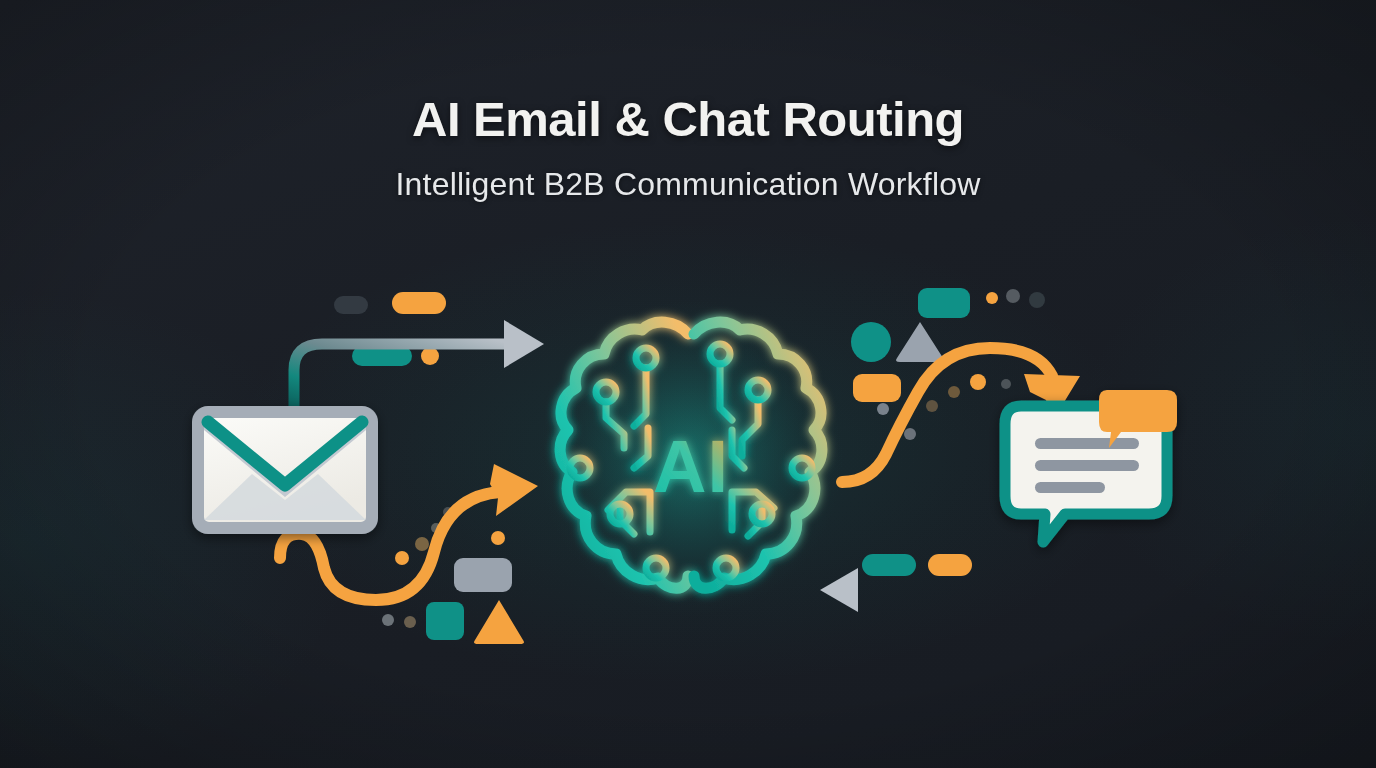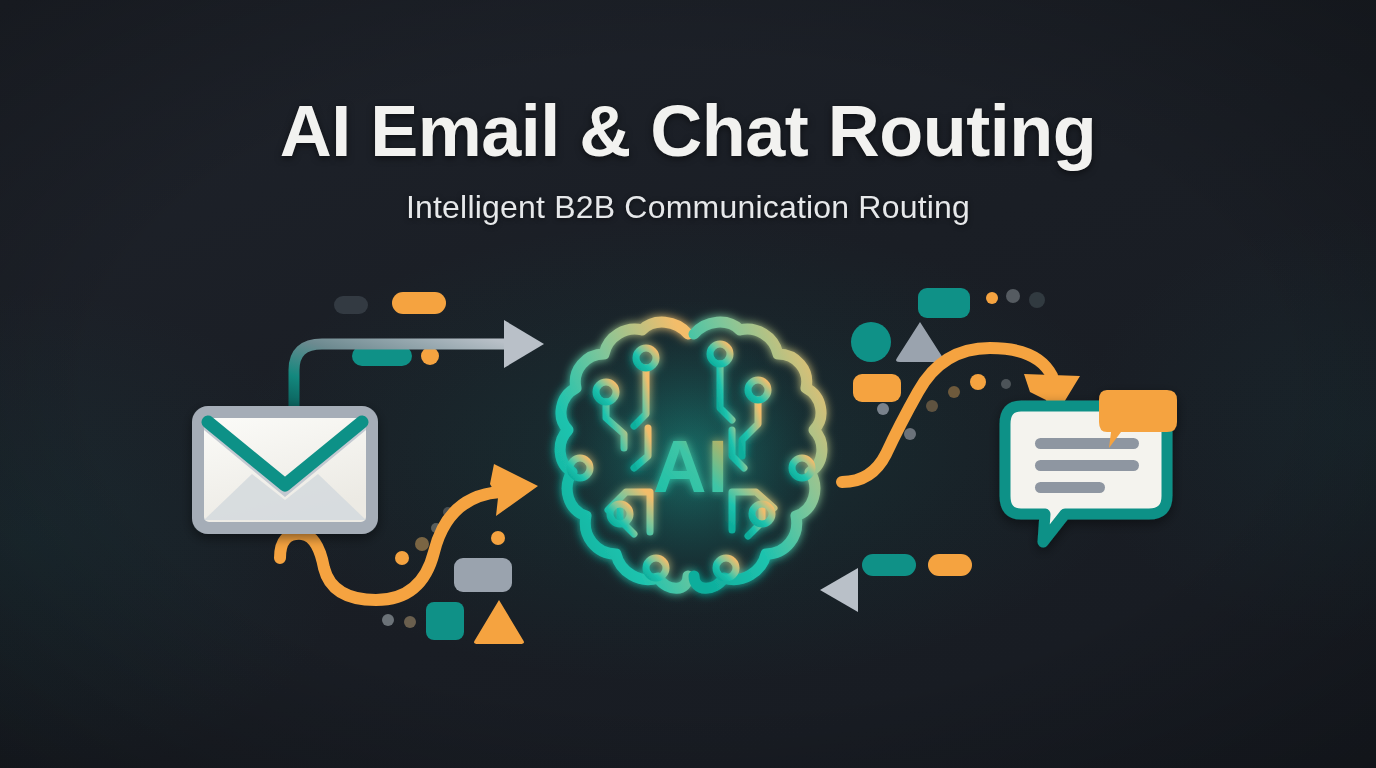--- a/index.html
+++ b/index.html
@@ -38,21 +38,21 @@
   
   .header {
     position: absolute;
     top: 0; left: 0; right: 0;
     text-align: center;
     z-index: 30;
   }
   .title {
     margin: 0;
     padding-top: 95px;
-    font-size: 72px;
+    font-size: 49px;
     line-height: 1.0;
     font-weight: 700;
     letter-spacing: -0.5px;
     color: #f2f2f0;
     text-shadow: 0 2px 7px rgba(0,0,0,0.55);
     font-family: "Liberation Sans", sans-serif;
   }
   .subtitle {
     margin: 0;
     padding-top: 22px;
@@ -84,21 +84,21 @@
 
   svg { display: block; overflow: visible; }
 </style>
 </head>
 <body>
 
 <div id="stage">
 
   <div class="header">
     <h1 class="title">AI Email &amp; Chat Routing</h1>
-    <p class="subtitle">Intelligent B2B Communication Routing</p>
+    <p class="subtitle">Intelligent B2B Communication Workflow</p>
   </div>
 
   <div class="art deco-l-top">
     <svg width="230" height="92" viewBox="0 0 230 92">
       <rect x="4" y="8" width="34" height="18" rx="9" fill="#333a42"></rect>
       <rect x="62" y="4" width="54" height="22" rx="11" fill="#f5a340"></rect>
       <rect x="22" y="58" width="60" height="20" rx="10" fill="#0f9187"></rect>
       <circle cx="100" cy="68" r="9" fill="#f5a340"></circle>
     </svg>
   </div>

